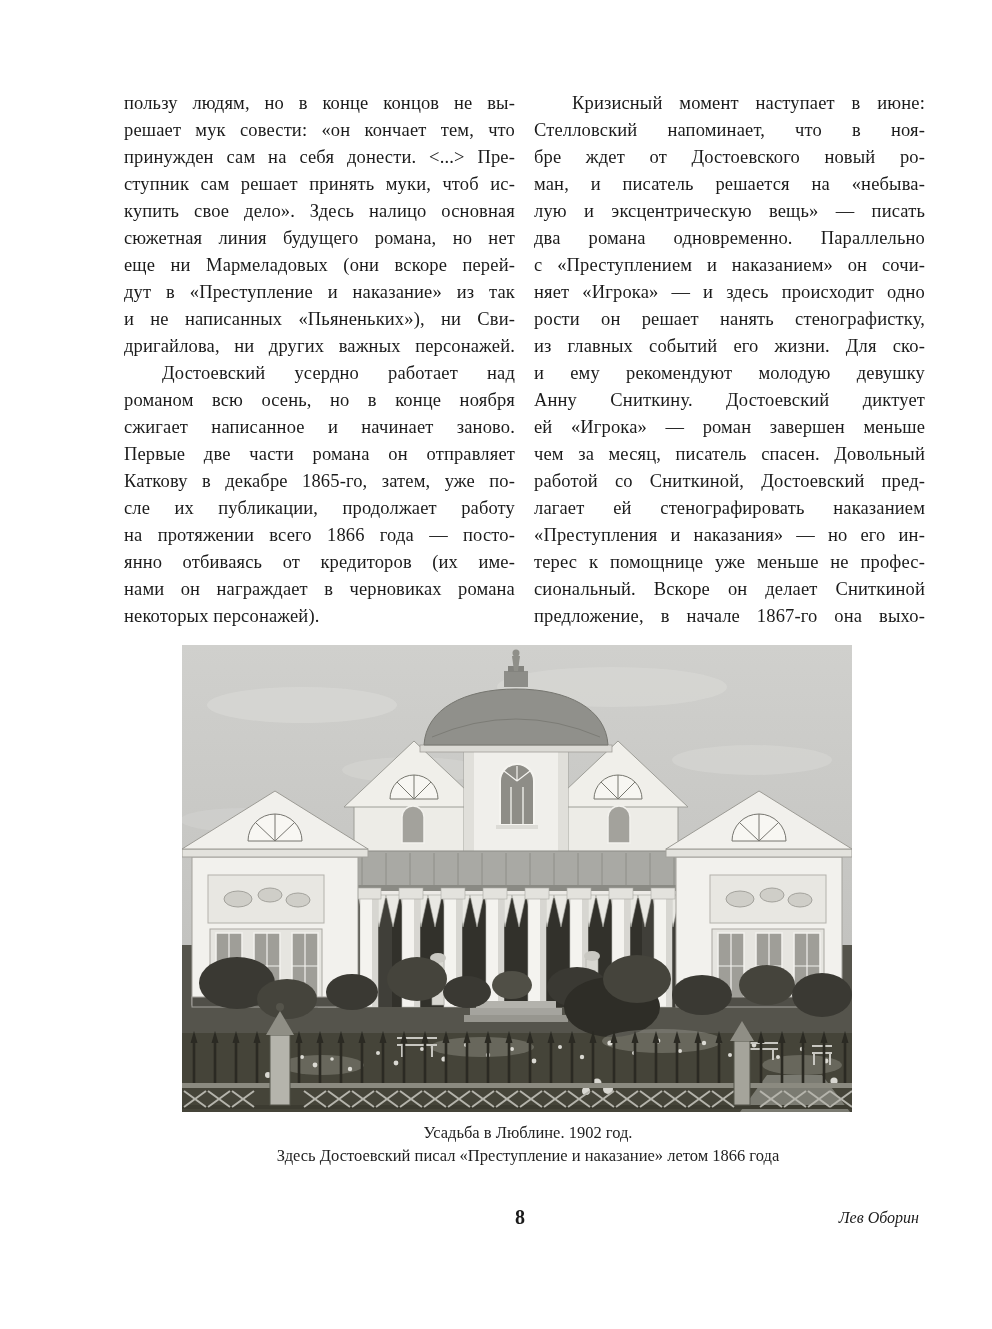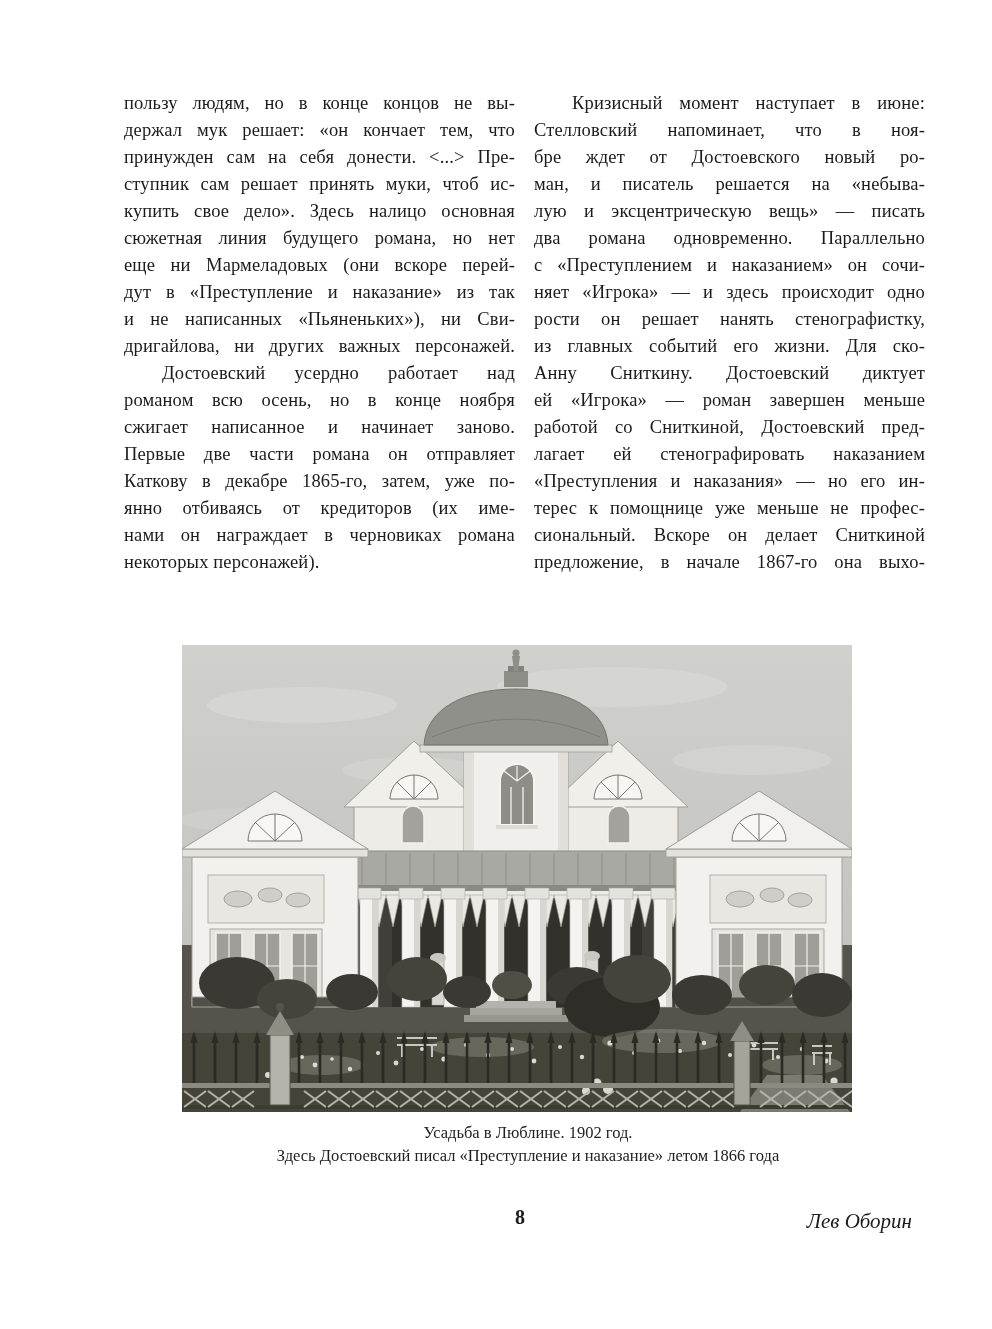--- a/index.html
+++ b/index.html
@@ -10,61 +10,65 @@
   .tl{font-size:18.5px;line-height:27px;letter-spacing:0.15px;
       text-align:justify;text-align-last:justify;white-space:normal;height:27px;}
   .tl.indent{padding-left:38px;}
   .tl.last{text-align-last:left;}
   .figure{position:absolute;left:158px;top:645px;width:670px;height:467px;}
   .figure svg{display:block;width:670px;height:467px;}
   .caption{position:absolute;left:8px;top:1121px;width:992px;text-align:center;
            font-size:16.5px;line-height:23px;color:#222;}
   .footer-number{position:absolute;left:0;top:1206px;width:992px;text-align:center;
                  font-size:20px;font-weight:bold;}
-  .footer-author{position:absolute;right:104px;top:1209px;font-size:21px;font-style:italic;}
+  .footer-author{position:absolute;right:97px;top:1209px;font-size:16px;font-style:italic;}
 </style>
 </head>
 <body>
 
 <div class="page">
 
   <div class="columns">
     <div class="col">
         <div class="tl">пользу людям, но в конце концов не вы-</div>
-        <div class="tl">держал мук решает: «он кончает тем, что</div>
+        <div class="tl">решает мук совести: «он кончает тем, что</div>
         <div class="tl">принужден сам на себя донести. &lt;...&gt; Пре-</div>
         <div class="tl">ступник сам решает принять муки, чтоб ис-</div>
         <div class="tl">купить свое дело». Здесь налицо основная</div>
         <div class="tl">сюжетная линия будущего романа, но нет</div>
         <div class="tl">еще ни Мармеладовых (они вскоре перей-</div>
         <div class="tl">дут в «Преступление и наказание» из так</div>
         <div class="tl">и не написанных «Пьяненьких»), ни Сви-</div>
         <div class="tl">дригайлова, ни других важных персонажей.</div>
         <div class="tl indent">Достоевский усердно работает над</div>
         <div class="tl">романом всю осень, но в конце ноября</div>
         <div class="tl">сжигает написанное и начинает заново.</div>
         <div class="tl">Первые две части романа он отправляет</div>
         <div class="tl">Каткову в декабре 1865-го, затем, уже по-</div>
+        <div class="tl">сле их публикации, продолжает работу</div>
+        <div class="tl">на протяжении всего 1866 года — посто-</div>
         <div class="tl">янно отбиваясь от кредиторов (их име-</div>
         <div class="tl">нами он награждает в черновиках романа</div>
         <div class="tl last">некоторых персонажей).</div>
       </div>
     <div class="col">
         <div class="tl indent">Кризисный момент наступает в июне:</div>
         <div class="tl">Стелловский напоминает, что в ноя-</div>
         <div class="tl">бре ждет от Достоевского новый ро-</div>
         <div class="tl">ман, и писатель решается на «небыва-</div>
         <div class="tl">лую и эксцентрическую вещь» — писать</div>
         <div class="tl">два романа одновременно. Параллельно</div>
         <div class="tl">с «Преступлением и наказанием» он сочи-</div>
         <div class="tl">няет «Игрока» — и здесь происходит одно</div>
         <div class="tl">рости он решает нанять стенографистку,</div>
         <div class="tl">из главных событий его жизни. Для ско-</div>
+        <div class="tl">и ему рекомендуют молодую девушку</div>
         <div class="tl">Анну Сниткину. Достоевский диктует</div>
         <div class="tl">ей «Игрока» — роман завершен меньше</div>
+        <div class="tl">чем за месяц, писатель спасен. Довольный</div>
         <div class="tl">работой со Сниткиной, Достоевский пред-</div>
         <div class="tl">лагает ей стенографировать наказанием</div>
         <div class="tl">«Преступления и наказания» — но его ин-</div>
         <div class="tl">терес к помощнице уже меньше не профес-</div>
         <div class="tl">сиональный. Вскоре он делает Сниткиной</div>
         <div class="tl">предложение, в начале 1867-го она выхо-</div>
       </div>
   </div>
 
   <div class="figure">

